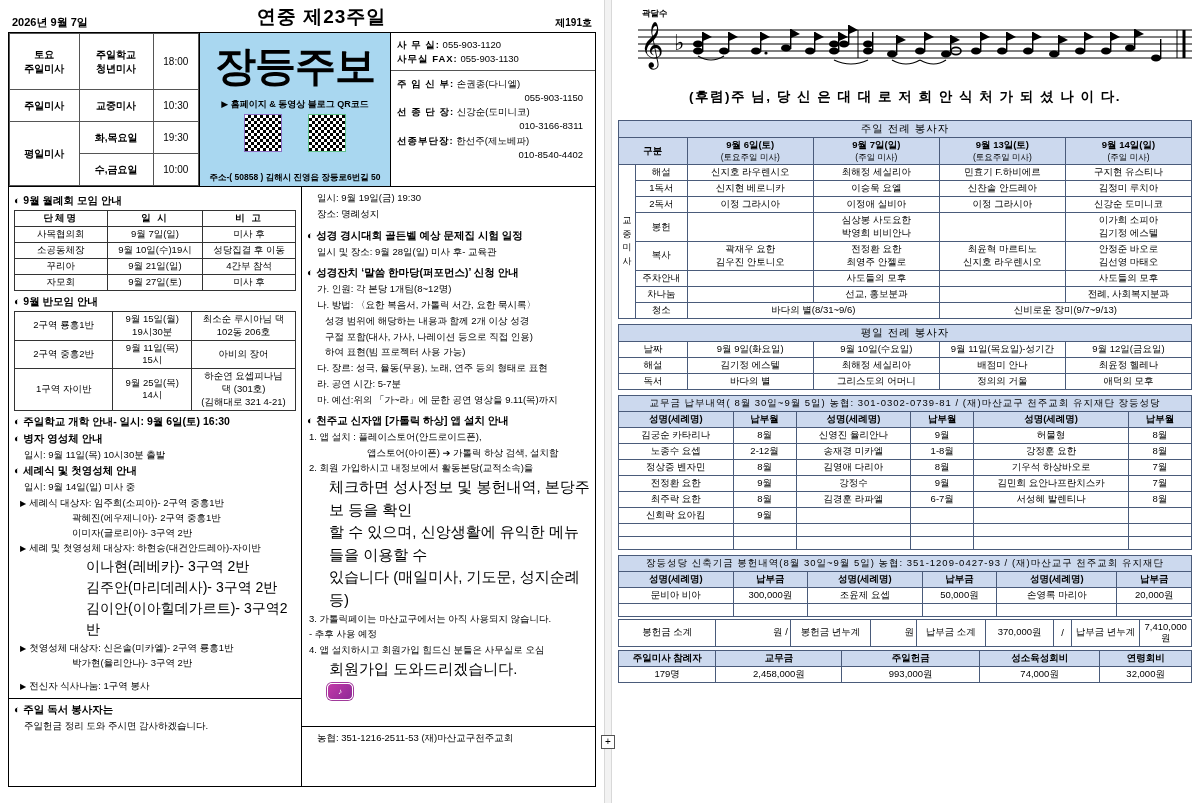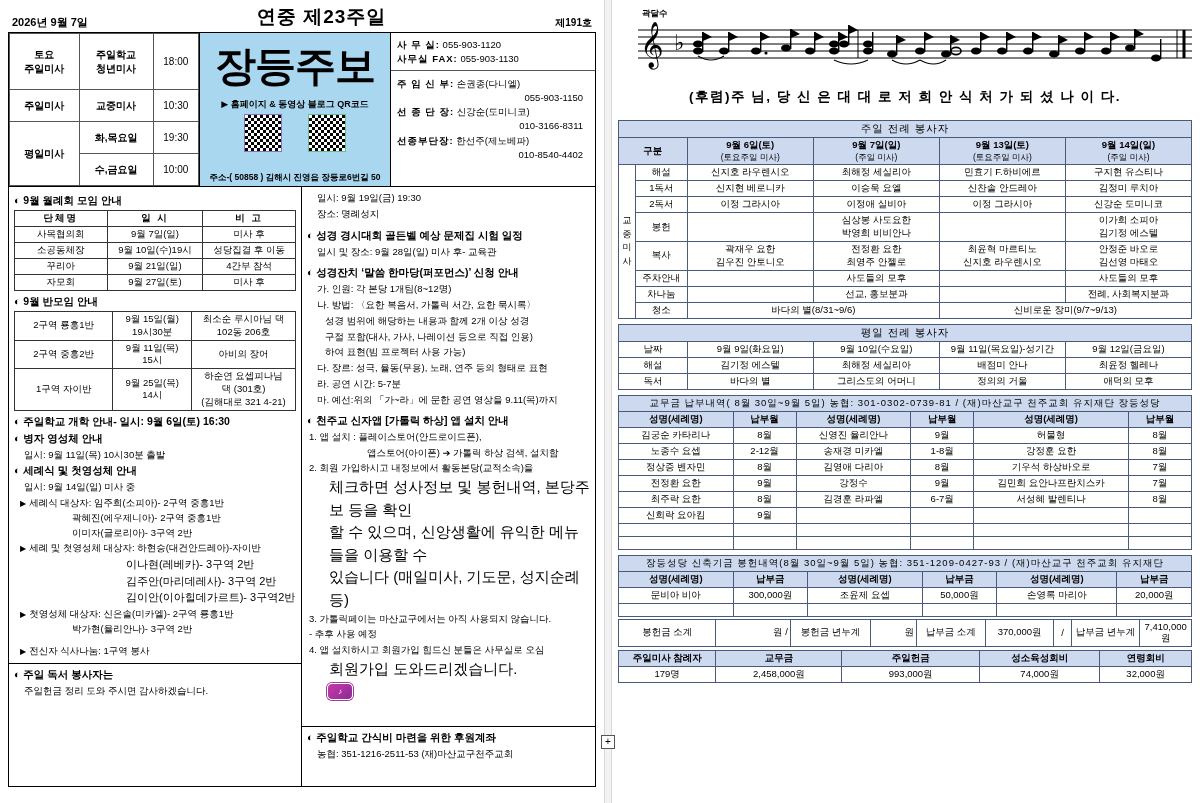--- a/index.html
+++ b/index.html
@@ -53,21 +53,21 @@
   .col { padding:4px 5px; }
   .col-l { width:293px; border-right:1px solid #000; }
   .col-r { width:293px; }
   .bullet-h { font-size:10.5px; font-weight:bold; margin:3px 0 2px 0; }
   .bullet-h::before { content:"\25D0"; margin-right:3px; }
   .sub { font-size:9.5px; margin:0 0 2px 10px; line-height:1.45; }
   .sub-ind { margin-left:18px; }
   .tri::before { content:"\25B6"; margin-right:3px; font-size:8px; }
   .tri { font-size:9.5px; margin:1px 0 1px 6px; line-height:1.5; }
   .cont { font-size:9.5px; margin-left:58px; line-height:1.5; }
-  .cont2 { font-size:11px; margin-left:112px; line-height:1.5; }
+  .cont2 { font-size:14px; margin-left:72px; line-height:1.5; }
   .num { font-size:9.5px; margin:1px 0 1px 2px; line-height:1.5; }
   .numc { font-size:15px; margin-left:22px; line-height:1.5; }
   .numc2 { font-size:9.5px; margin-left:60px; line-height:1.5; }
 
   table.grid { border-collapse:collapse; width:100%; margin:1px 0 4px 0; }
   table.grid td, table.grid th { border:1px solid #333; font-size:9.5px; text-align:center; padding:1px 2px; font-weight:normal; }
   table.grid th { font-weight:bold; letter-spacing:2px; }
   table.grid td.two { line-height:1.35; }
 
   .divider { border-top:1px solid #000; margin:5px -5px 4px -5px; }
@@ -274,21 +274,20 @@
         <div class="numc">체크하면 성사정보 및 봉헌내역, 본당주보 등을 확인</div>
         <div class="numc">할 수 있으며, 신앙생활에 유익한 메뉴들을 이용할 수</div>
         <div class="numc">있습니다 (매일미사, 기도문, 성지순례 등)</div>
         <div class="num">3. 가톨릭페이는 마산교구에서는 아직 사용되지 않습니다.</div>
         <div class="num">- 추후 사용 예정</div>
         <div class="num">4. 앱 설치하시고 회원가입 힘드신 분들은 사무실로 오심</div>
         <div class="numc">회원가입 도와드리겠습니다.</div>
         <div class="app-icon">♪</div>
 
         <div class="divider" style="margin-top:26px"></div>
-        <div class="bullet-h">주일학교 간식비 마련을 위한 후원계좌</div>
         <div class="sub">농협: 351-1216-2511-53 (재)마산교구천주교회</div>
       </div>
     </div>
   </div>
 
   <div class="gutter">
     <div class="mark">+</div>
   </div>
 
   <div class="right-page">

